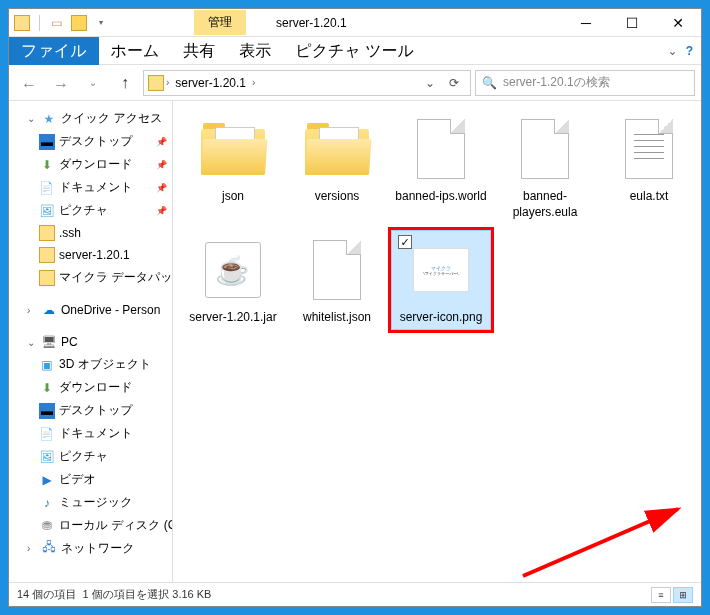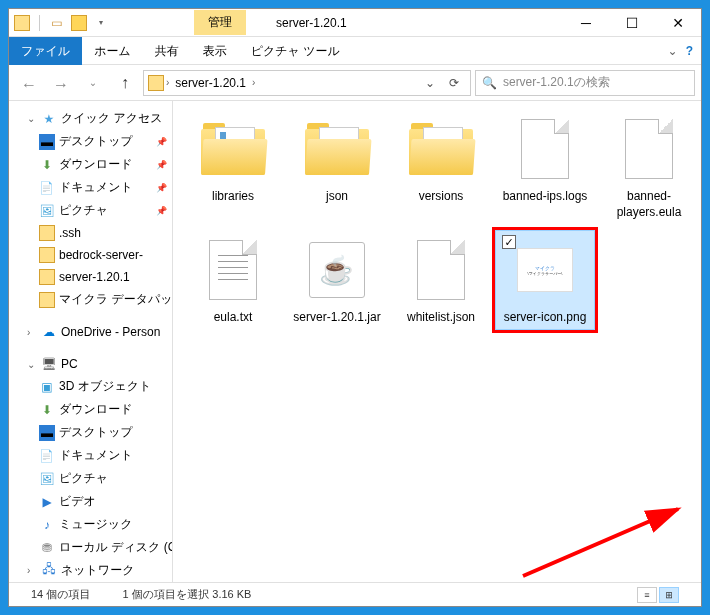--- a/index.html
+++ b/index.html
@@ -7,21 +7,21 @@
 .window { width: 694px; height: 599px; background: #fff; border: 1px solid #888; display: flex; flex-direction: column; }
 .titlebar { height: 28px; display: flex; align-items: center; background: #fff; border-bottom: 1px solid #e0e0e0; }
 .titlebar-icons { display: flex; align-items: center; padding: 0 4px; gap: 4px; }
 .qat-icon { width: 18px; height: 18px; display: flex; align-items: center; justify-content: center; font-size: 12px; }
 .titlebar-sep { width: 1px; height: 16px; background: #ccc; margin: 0 4px; }
 .titlebar-tab { padding: 4px 14px; background: #fce08a; font-size: 12px; margin-left: 80px; }
 .titlebar-title { padding: 0 30px; font-size: 12px; color: #000; }
 .titlebar-spacer { flex: 1; }
 .winbtn { width: 46px; height: 28px; display: flex; align-items: center; justify-content: center; font-family: sans-serif; font-size: 14px; }
 .ribbon-tabs { height: 28px; display: flex; align-items: stretch; background: #fff; border-bottom: 1px solid #e0e0e0; }
-.ribbon-tab { padding: 14px 12px; font-size: 12px; display: flex; align-items: center; }
+.ribbon-tab { padding: 14px 12px; font-size: 16px; display: flex; align-items: center; }
 .ribbon-tab.file { background: #1979ca; color: #fff; }
 .ribbon-tab.context { background: transparent; text-align: center; }
 .ribbon-spacer { flex: 1; }
 .ribbon-right { display: flex; align-items: center; padding-right: 8px; gap: 8px; }
 .addrbar { height: 36px; display: flex; align-items: center; padding: 4px 6px; gap: 4px; background: #fff; border-bottom: 1px solid #e0e0e0; }
 .navbtn { width: 28px; height: 28px; display: flex; align-items: center; justify-content: center; color: #888; font-size: 16px; border-radius: 2px; }
 .navbtn.enabled { color: #333; }
 .breadcrumb { flex: 1; height: 26px; border: 1px solid #ccc; display: flex; align-items: center; padding: 0 4px; gap: 2px; }
 .bc-icon { width: 16px; height: 16px; background: #ffe08a; border: 1px solid #d4a030; display: inline-block; }
 .bc-seg { padding: 0 4px; font-size: 12px; }
@@ -71,21 +71,21 @@
 .bat-icon { width: 56px; height: 56px; background: #fff; border: 1px solid #bbb; position: relative; display: flex; align-items: center; justify-content: center; }
 .bat-gear { width: 28px; height: 28px; border-radius: 50%; background: #6b7a8a; position: relative; }
 .bat-gear::before { content: ""; position: absolute; inset: 6px; background: #fff; border-radius: 50%; }
 .prop-icon { width: 56px; height: 56px; position: relative; }
 .prop-paper { position: absolute; left: 4px; top: 2px; width: 42px; height: 50px; background: #fff; border: 1px solid #bbb; }
 .prop-gear { position: absolute; right: 0; bottom: 0; width: 26px; height: 26px; background: #3b87c8; border-radius: 50%; }
 .png-thumb { width: 56px; height: 44px; background: #fff; border: 1px solid #ddd; display: flex; flex-direction: column; align-items: center; justify-content: center; font-size: 5px; color: #2b7cd3; padding: 2px; }
 .png-thumb .l1 { color: #2b7cd3; }
 .png-thumb .l2 { color: #333; font-size: 4px; }
 .arrow-annot { position: absolute; left: 340px; top: 400px; width: 180px; height: 80px; pointer-events: none; }
-.statusbar { height: 24px; border-top: 1px solid #e0e0e0; display: flex; align-items: center; padding: 0 22px; font-size: 11px; gap: 32px; color: #333; }
+.statusbar { height: 24px; border-top: 1px solid #e0e0e0; display: flex; align-items: center; padding: 0 8px; font-size: 11px; gap: 6px; color: #333; }
 .status-right { margin-left: auto; display: flex; gap: 2px; }
 .viewbtn { width: 20px; height: 16px; border: 1px solid #ccc; display: flex; align-items: center; justify-content: center; font-size: 9px; }
 .viewbtn.active { background: #cce8ff; border-color: #99d1ff; }
 </style>
 </head>
 <body>
 
 <div class="window">
 
   <div class="titlebar">
@@ -168,24 +168,20 @@
           <span class="ticon ic-pic">🖼</span>
           <span>ピクチャ</span>
           <span style="margin-left:auto;color:#888;font-size:9px">📌</span>
         </div>
       <div class="tree-item l2">
           <span class="ticon ic-folder"></span>
           <span>.ssh</span>
         </div>
       <div class="tree-item l2">
           <span class="ticon ic-folder"></span>
-          <span>bedrock-server-</span>
-        </div>
-      <div class="tree-item l2">
-          <span class="ticon ic-folder"></span>
           <span>server-1.20.1</span>
         </div>
       <div class="tree-item l2">
           <span class="ticon ic-folder"></span>
           <span>マイクラ データパック</span>
         </div>
       <div style="height:10px"></div>
       <div class="tree-item l1">
           <span class="tree-arrow">›</span>
           <span class="ticon ic-onedrive">☁</span>
@@ -231,31 +227,20 @@
         </div>
       <div class="tree-item l1">
           <span class="tree-arrow">›</span>
           <span class="ticon ic-net">🖧</span>
           <span>ネットワーク</span>
         </div>
     </div>
 
     <div class="content">
       <div class="grid" id="file-grid">
-          <div class="item">
-            <div class="thumb">
-              <div class="folder-icon">
-                <div class="folder-tab"></div>
-                <div class="folder-back"></div>
-                <div class="folder-paper blue"></div>
-                <div class="folder-front"></div>
-              </div>
-            </div>
-            <div class="item-label">libraries</div>
-          </div>
           <div class="item">
             <div class="thumb">
               <div class="folder-icon">
                 <div class="folder-tab"></div>
                 <div class="folder-back"></div>
                 <div class="folder-paper"></div>
                 <div class="folder-front"></div>
               </div>
             </div>
             <div class="item-label">json</div>
@@ -268,21 +253,21 @@
                 <div class="folder-paper"></div>
                 <div class="folder-front"></div>
               </div>
             </div>
             <div class="item-label">versions</div>
           </div>
           <div class="item">
             <div class="thumb">
               <div class="file-icon "></div>
             </div>
-            <div class="item-label">banned-ips.logs</div>
+            <div class="item-label">banned-ips.world</div>
           </div>
           <div class="item">
             <div class="thumb">
               <div class="file-icon "></div>
             </div>
             <div class="item-label">banned-players.eula</div>
           </div>
           <div class="item">
             <div class="thumb">
               <div class="file-icon file-lines"></div>

